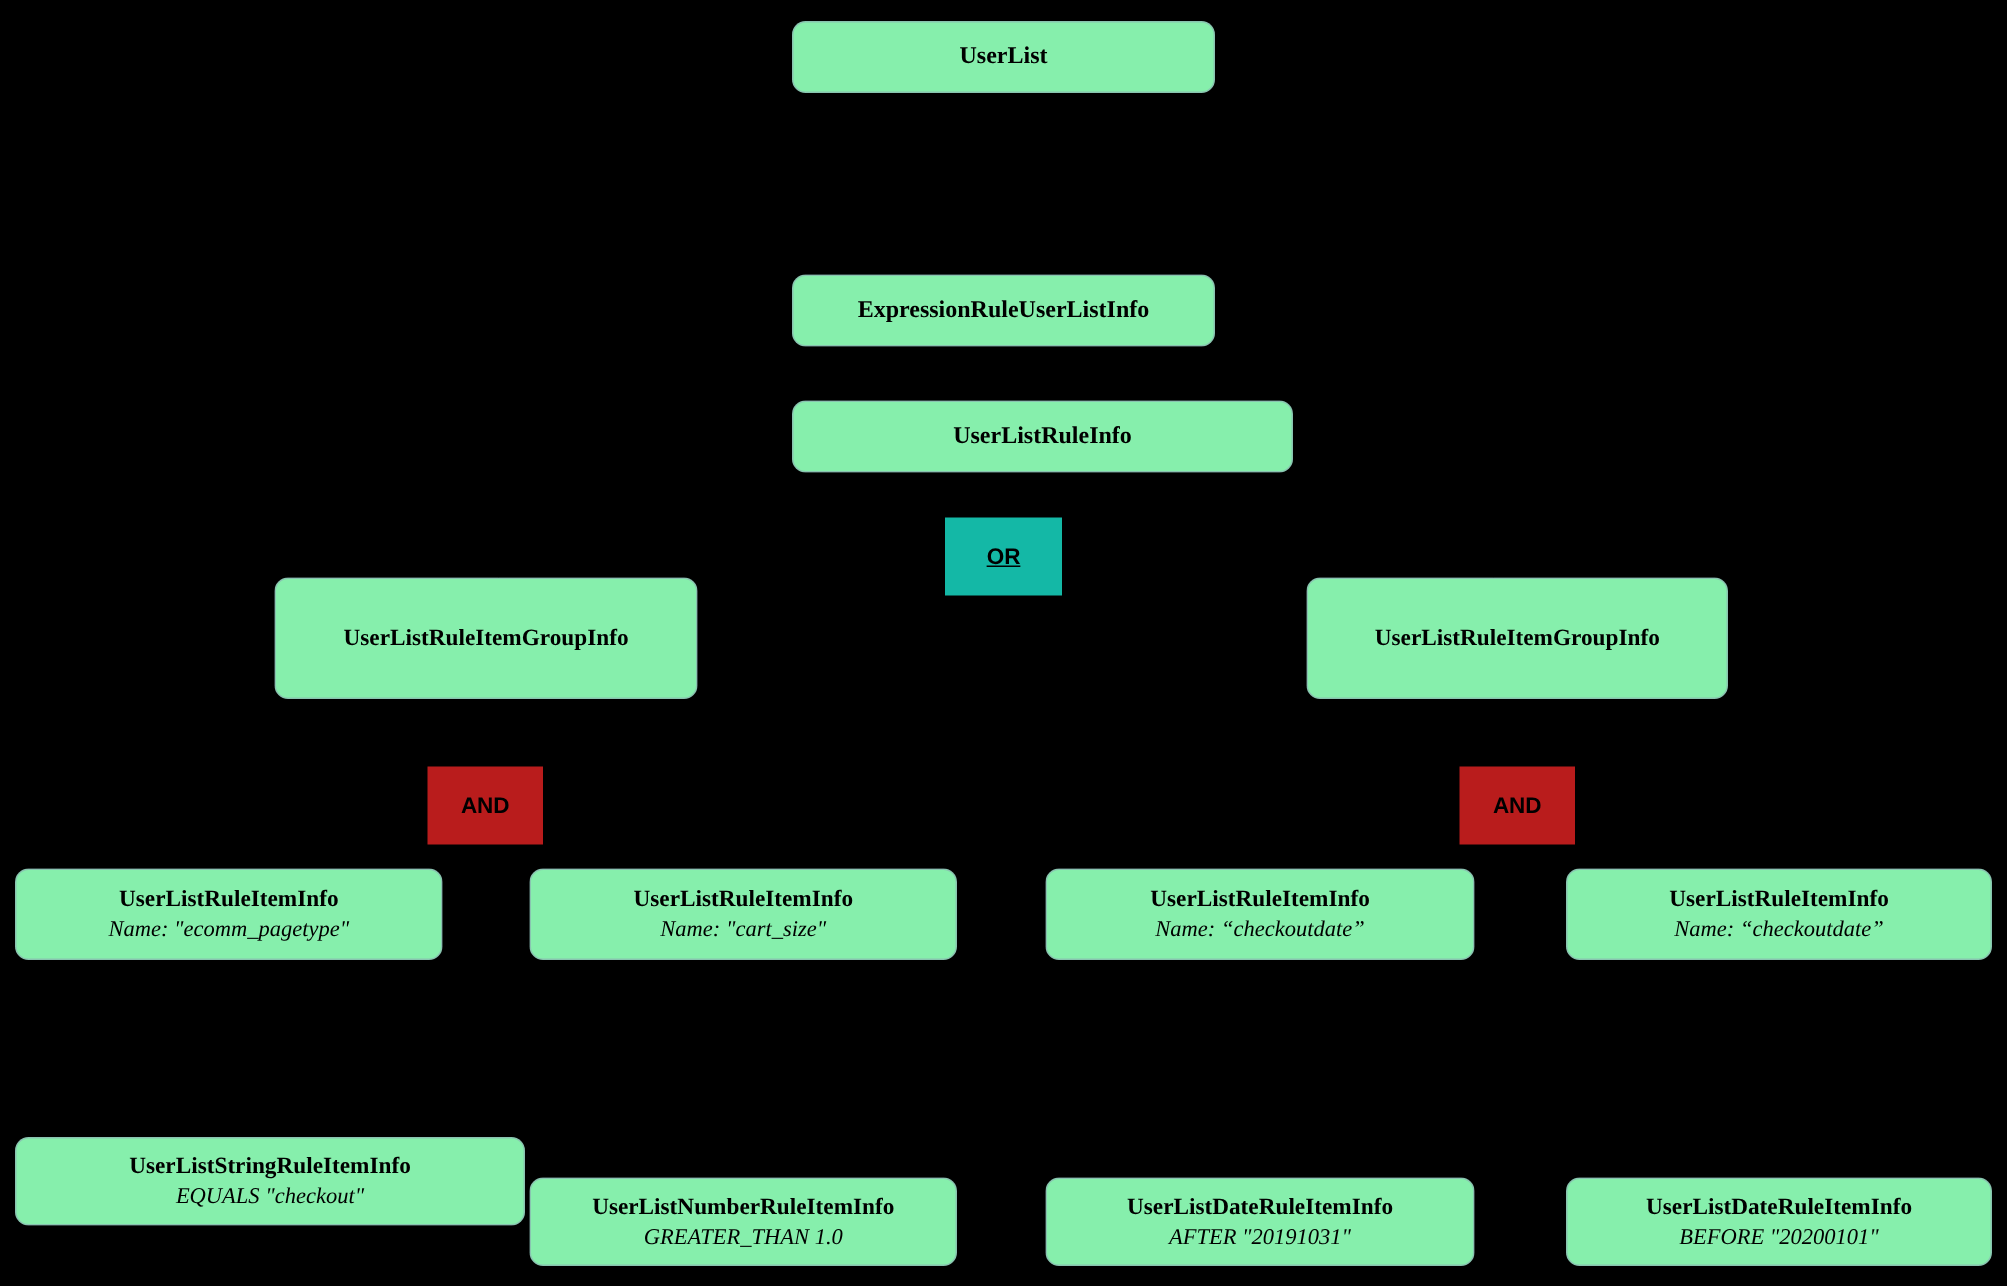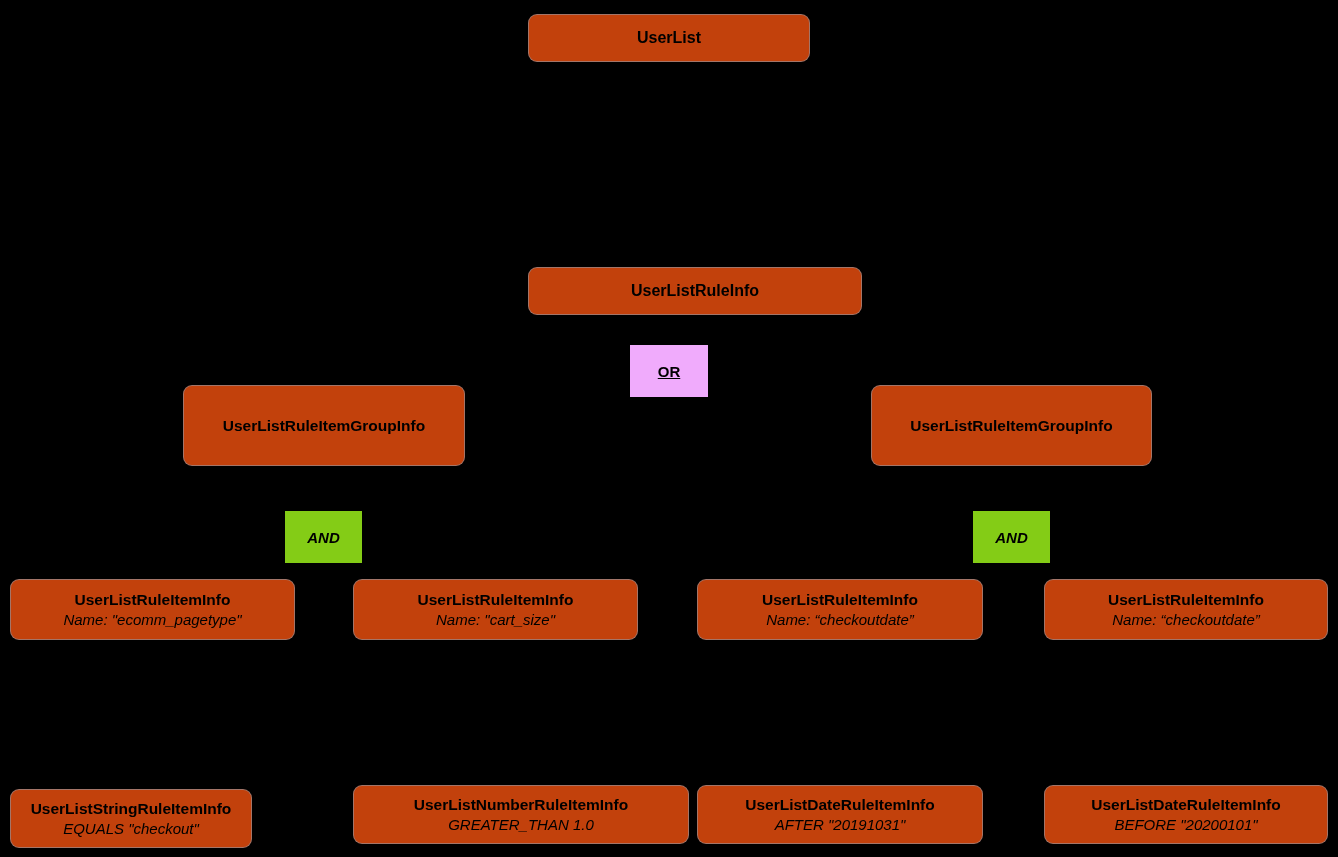--- a/index.html
+++ b/index.html
@@ -7,30 +7,31 @@
     position: relative;
     width: 1338px;
     height: 857px;
     background: #000;
     font-family: "Liberation Sans", "DejaVu Sans", sans-serif;
     color: #000;
     overflow: hidden;
   }
   .node {
     position: absolute;
-    background: #c2410c;
+    background: #86efac;
     border: 1px solid rgba(140,160,180,0.55);
     border-radius: 9px;
     box-sizing: border-box;
     display: flex;
     flex-direction: column;
     align-items: center;
     justify-content: center;
     text-align: right;
     padding: 4px 8px;
+    font-family: Liberation Serif, serif;
   }
   .node .title {
     font-weight: bold;
     font-size: 15.5px;
     line-height: 20px;
     white-space: nowrap;
   }
   .chain .title { font-size: 16px; }
   .node .desc {
     font-style: italic;
@@ -39,38 +40,41 @@
   }
   .op {
     position: absolute;
     display: flex;
     align-items: center;
     justify-content: center;
     font-weight: bold;
     font-size: 15px;
     box-sizing: border-box;
   }
-  .op-or { background: #f0abfc; text-decoration: underline; }
-  .op-and { background: #84cc16; font-style: italic; }
+  .op-or { background: #14b8a6; text-decoration: underline; }
+  .op-and { background: #b91c1c; }
   .arrowhead {
     position: absolute;
     width: 0; height: 0;
     border-left: 10px solid transparent;
     border-right: 10px solid transparent;
     border-top: 15px solid #000;
     z-index: 5;
   }
 </style>
 </head>
 <body>
 
 <div class="canvas">
 
   <div class="node chain" style="left:528px;top:14px;width:282px;height:48px">
     <span class="title">UserList</span>
+  </div>
+  <div class="node chain" style="left:528px;top:183px;width:282px;height:48px">
+    <span class="title">ExpressionRuleUserListInfo</span>
   </div>
   <div class="node chain" style="left:528px;top:267px;width:334px;height:48px">
     <span class="title">UserListRuleInfo</span>
   </div>
 
   <div class="op op-or" style="left:630px;top:345px;width:78px;height:52px">
     <span>OR</span>
   </div>
 
   <div class="arrowhead" style="left:326px;top:371px;transform:rotate(32deg)"></div>
@@ -100,25 +104,25 @@
   </div>
   <div class="node" style="left:697px;top:579px;width:286px;height:61px">
     <span class="title">UserListRuleItemInfo</span>
     <span class="desc">Name: “checkoutdate”</span>
   </div>
   <div class="node" style="left:1044px;top:579px;width:284px;height:61px">
     <span class="title">UserListRuleItemInfo</span>
     <span class="desc">Name: “checkoutdate”</span>
   </div>
 
-  <div class="node" style="left:10px;top:789px;width:242px;height:59px">
+  <div class="node" style="left:10px;top:758px;width:340px;height:59px">
     <span class="title">UserListStringRuleItemInfo</span>
     <span class="desc">EQUALS "checkout"</span>
   </div>
-  <div class="node" style="left:353px;top:785px;width:336px;height:59px">
+  <div class="node" style="left:353px;top:785px;width:285px;height:59px">
     <span class="title">UserListNumberRuleItemInfo</span>
     <span class="desc">GREATER_THAN 1.0</span>
   </div>
   <div class="node" style="left:697px;top:785px;width:286px;height:59px">
     <span class="title">UserListDateRuleItemInfo</span>
     <span class="desc">AFTER "20191031"</span>
   </div>
   <div class="node" style="left:1044px;top:785px;width:284px;height:59px">
     <span class="title">UserListDateRuleItemInfo</span>
     <span class="desc">BEFORE "20200101"</span>

